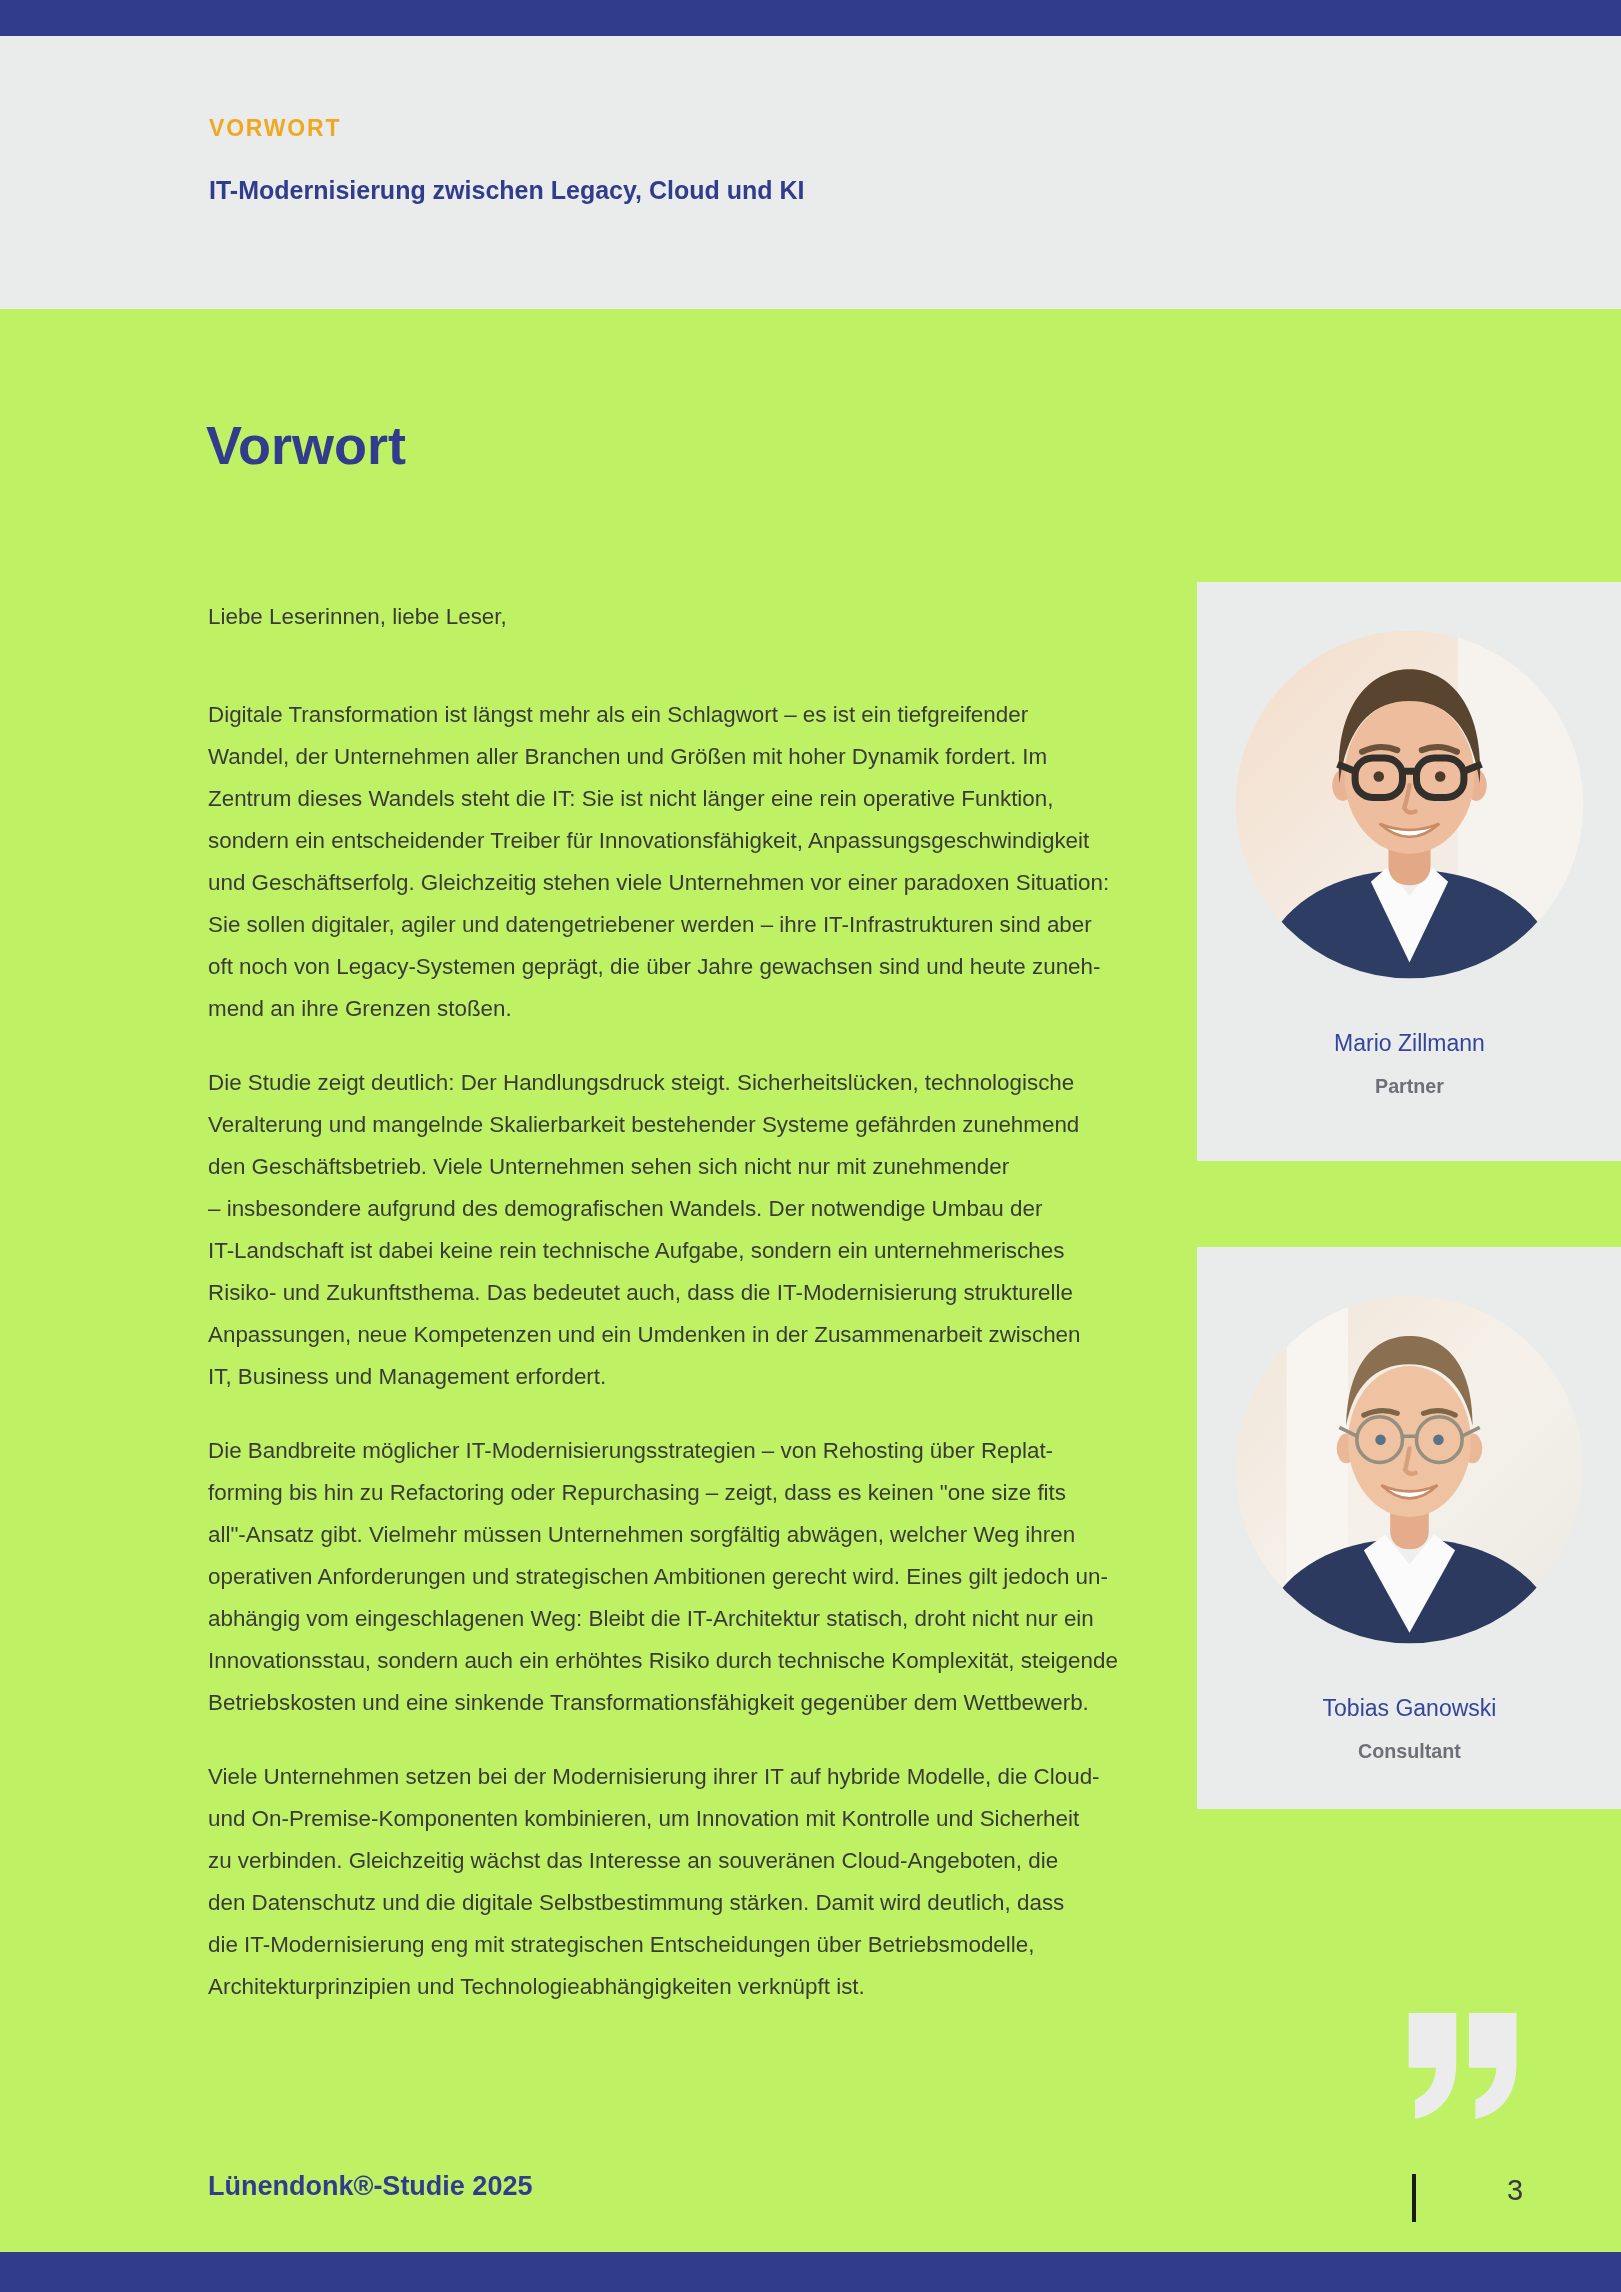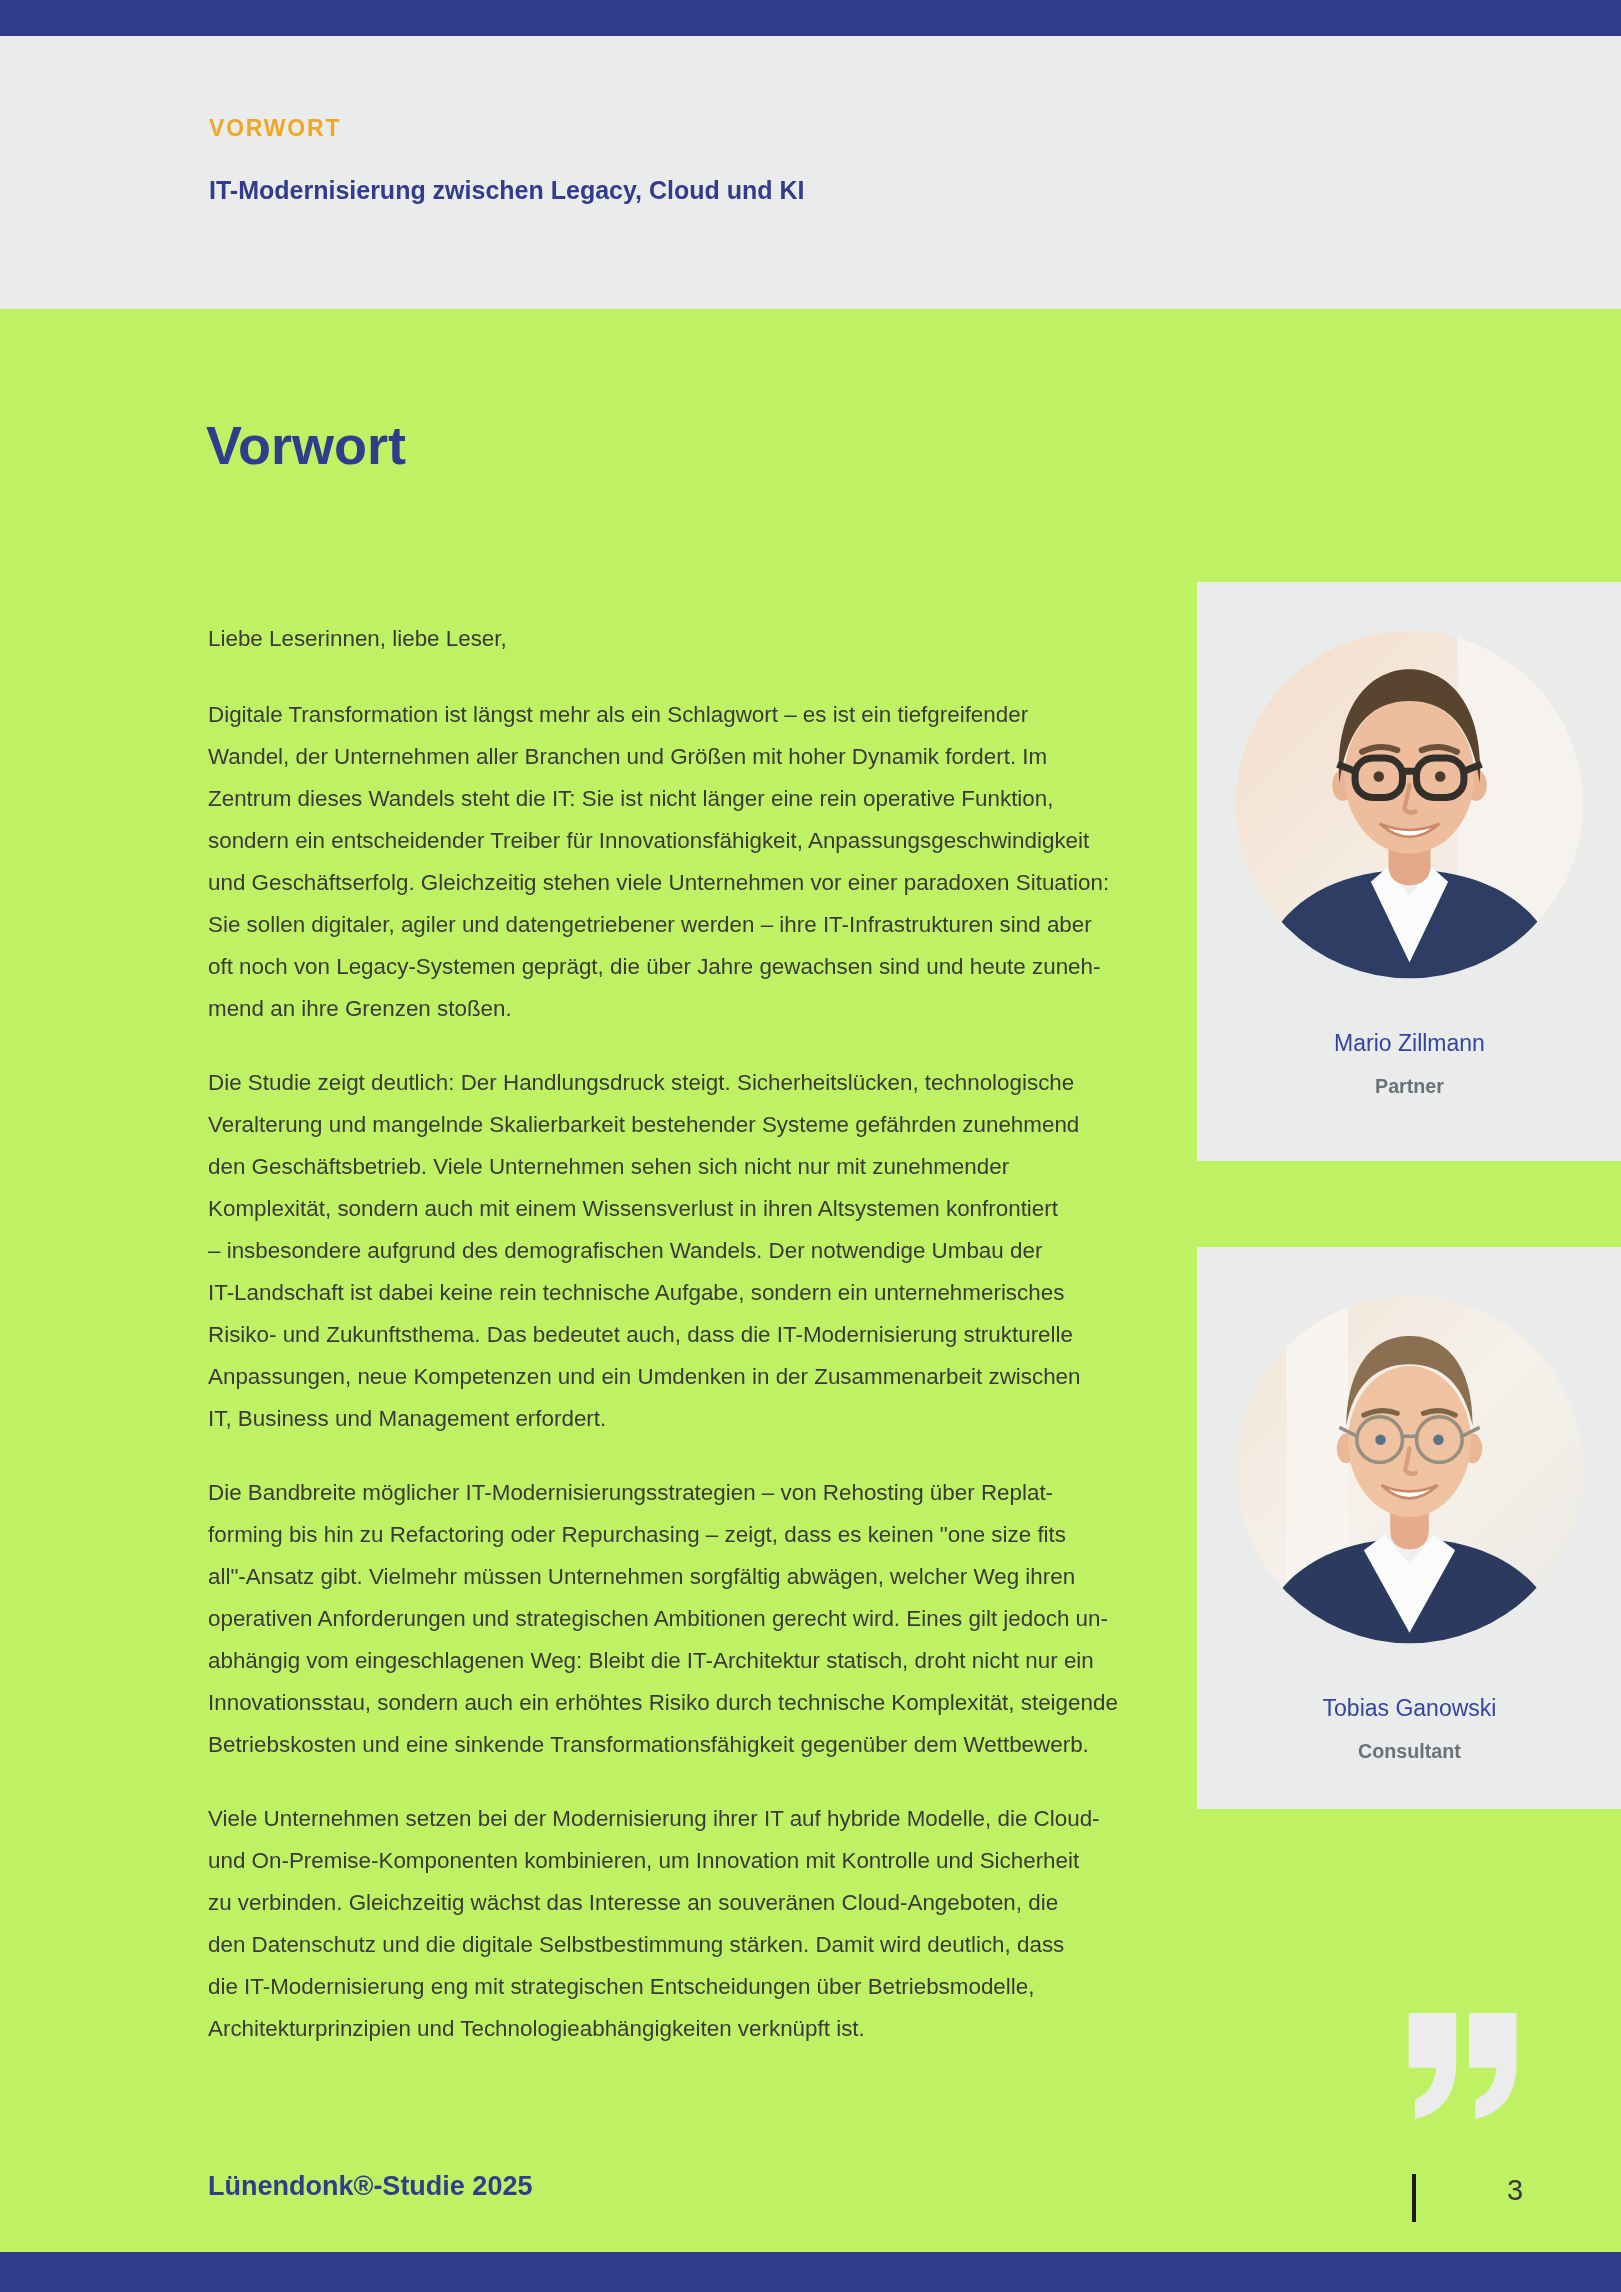--- a/index.html
+++ b/index.html
@@ -7,21 +7,21 @@
         font-family:"Liberation Sans", sans-serif;}
   .topbar{position:absolute;left:0;top:0;width:100%;height:36px;background:var(--accent-blue,#323c8d);}
   .bottombar{position:absolute;left:0;top:2252px;width:100%;height:40px;background:var(--accent-blue,#323c8d);}
   .band{position:absolute;left:0;top:36px;width:100%;height:273px;background:var(--panel-gray,#e9eceb);}
   .kicker{position:absolute;left:209px;top:79px;font-size:23px;font-weight:700;letter-spacing:1.8px;
           color:var(--accent-orange,#f0a824);}
   .subtitle{position:absolute;left:209px;top:140px;font-size:25px;font-weight:700;
           color:var(--accent-blue,#323c8d);}
   .title{position:absolute;left:206px;top:414px;margin:0;font-size:54px;font-weight:700;
           color:var(--accent-blue,#323c8d);}
-  .greeting{position:absolute;left:208px;top:604px;font-size:22.4px;color:var(--text-color,#3a3a38);white-space:nowrap;margin-top:22px;}
+  .greeting{position:absolute;left:208px;top:604px;font-size:22.4px;color:var(--text-color,#3a3a38);white-space:nowrap;}
   .paras{position:absolute;left:208px;top:682px;width:967px;}
   .para{margin:12px 0 32px 0;}
   .tline{font-size:22.4px;line-height:42px;height:42px;white-space:nowrap;color:var(--text-color,#3a3a38);}
   .card{position:absolute;left:1197px;width:425px;background:var(--panel-gray,#e9eceb);}
   .card1{top:582px;height:579px;}
   .card2{top:1200px;height:562px;margin-top:47px;}
   .portrait{position:absolute;left:37px;top:47px;}
   .pname{position:absolute;left:0;top:448px;width:100%;text-align:center;font-size:23px;
          color:var(--name-blue,#36459c);}
   .prole{position:absolute;left:0;top:493px;width:100%;text-align:center;font-size:19.7px;font-weight:700;
@@ -55,21 +55,20 @@
         <div class="tline">sondern ein entscheidender Treiber für Innovationsfähigkeit, Anpassungsgeschwindigkeit</div>
         <div class="tline">und Geschäftserfolg. Gleichzeitig stehen viele Unternehmen vor einer paradoxen Situation:</div>
         <div class="tline">Sie sollen digitaler, agiler und datengetriebener werden – ihre IT-Infrastrukturen sind aber</div>
         <div class="tline">oft noch von Legacy-Systemen geprägt, die über Jahre gewachsen sind und heute zuneh-</div>
         <div class="tline">mend an ihre Grenzen stoßen.</div>
       </div>
       <div class="para">
         <div class="tline">Die Studie zeigt deutlich: Der Handlungsdruck steigt. Sicherheitslücken, technologische</div>
         <div class="tline">Veralterung und mangelnde Skalierbarkeit bestehender Systeme gefährden zunehmend</div>
         <div class="tline">den Geschäftsbetrieb. Viele Unternehmen sehen sich nicht nur mit zunehmender</div>
-        <div class="tline">Komplexität, sondern auch mit einem Wissensverlust in ihren Altsystemen konfrontiert</div>
         <div class="tline">– insbesondere aufgrund des demografischen Wandels. Der notwendige Umbau der</div>
         <div class="tline">IT-Landschaft ist dabei keine rein technische Aufgabe, sondern ein unternehmerisches</div>
         <div class="tline">Risiko- und Zukunftsthema. Das bedeutet auch, dass die IT-Modernisierung strukturelle</div>
         <div class="tline">Anpassungen, neue Kompetenzen und ein Umdenken in der Zusammenarbeit zwischen</div>
         <div class="tline">IT, Business und Management erfordert.</div>
       </div>
       <div class="para">
         <div class="tline">Die Bandbreite möglicher IT-Modernisierungsstrategien – von Rehosting über Replat-</div>
         <div class="tline">forming bis hin zu Refactoring oder Repurchasing – zeigt, dass es keinen "one size fits</div>
         <div class="tline">all"-Ansatz gibt. Vielmehr müssen Unternehmen sorgfältig abwägen, welcher Weg ihren</div>

